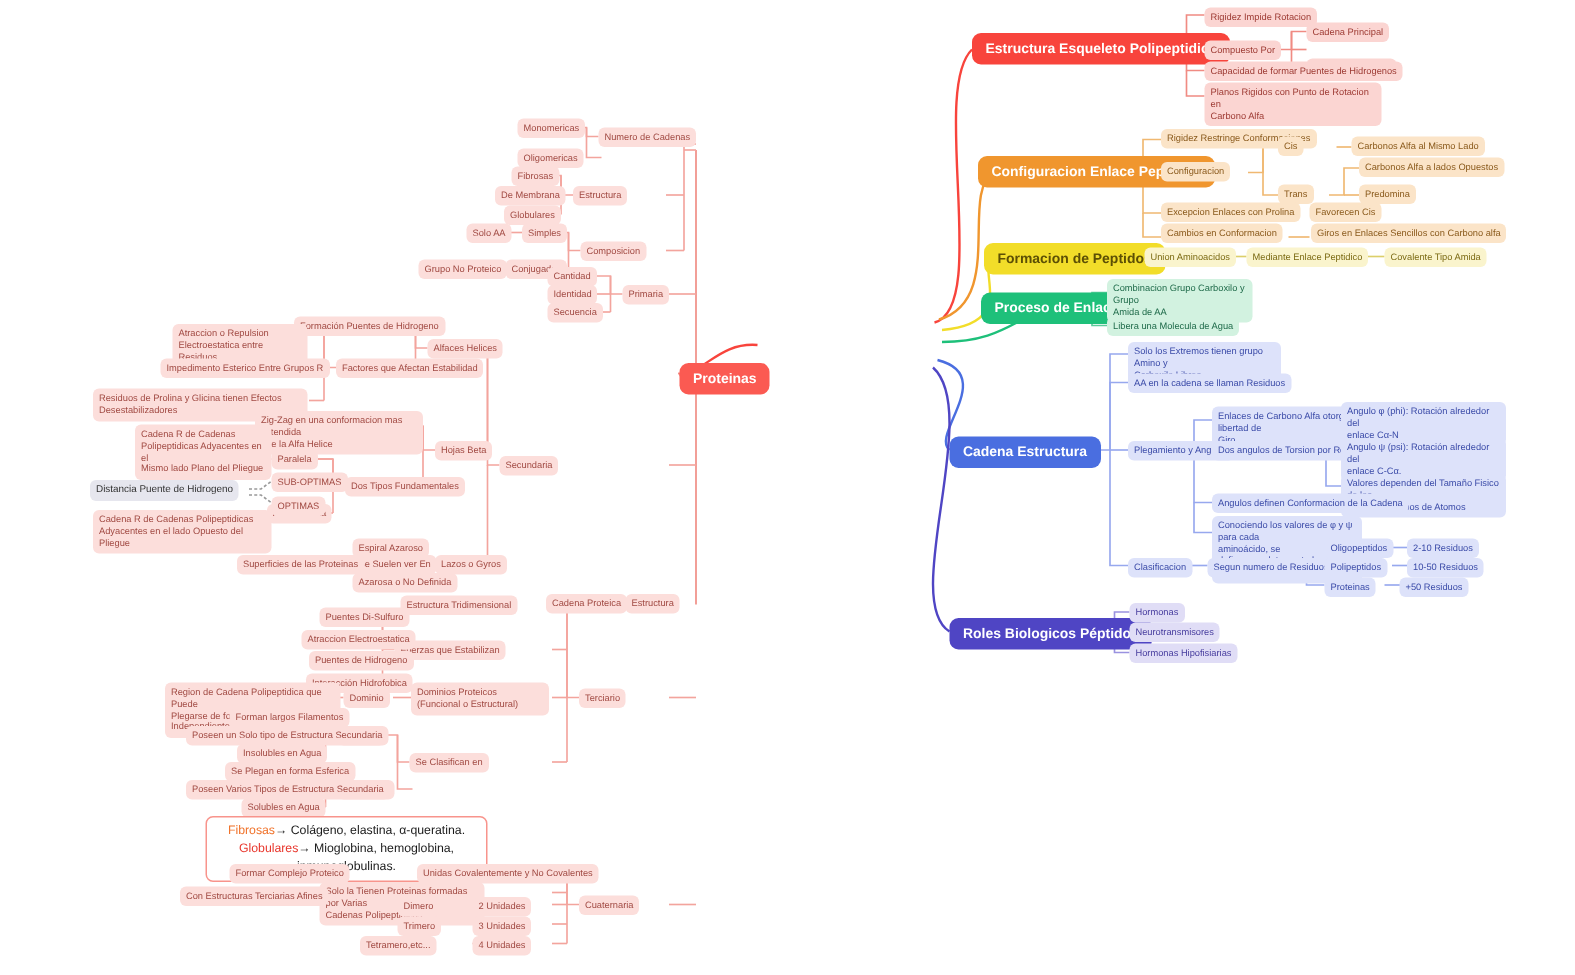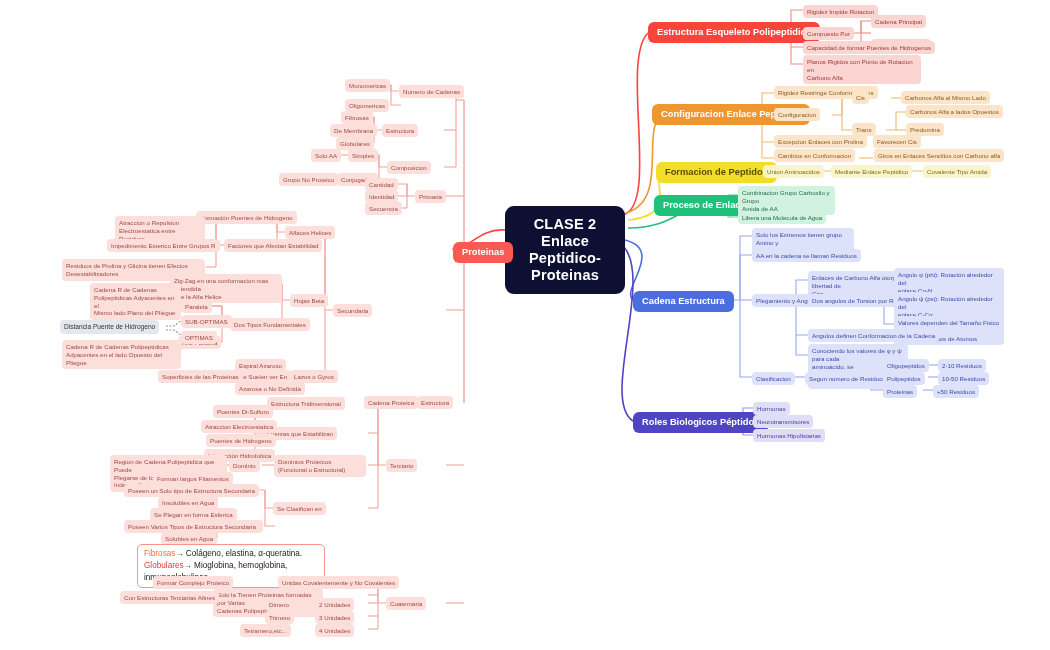--- a/index.html
+++ b/index.html
@@ -46,21 +46,21 @@
   .sb.greenl {background:#d2f2e0;color:#1f6b4a;}
   .sb.bluel  {background:#dde2fa;color:#3b4ba8;}
   .sb.purplel{background:#e0ddf6;color:#463c9e;}
   .sb.grey   {background:#e6e6ee;color:#333;font-size:6.6px;}
 
   .sb.two{line-height:1.25;}
   .txtnote{
     position:absolute;box-sizing:border-box;
     border:1px solid #f8948c;border-radius:5px;
     background:#fff;padding:3px 6px;
-    font-size:8.2px;line-height:1.45;color:#1a1a1a;
+    font-size:8.2px;line-height:1.45;color:#1a1a1a;text-align:center;
   }
   .kw-fib{color:#f0722a;}
   .kw-glo{color:#e8362c;}
 </style>
 </head>
 <body>
 
 <div id="canvas">
 
   <svg class="links" viewBox="0 0 1050 650">
@@ -252,22 +252,20 @@
         <path d="M325,603 h-10"></path>
       </g>
 
       <g stroke="#999" stroke-dasharray="2,1.5">
         <path d="M166,326 h8 l8,-6"></path>
         <path d="M166,330 h8 l8,6"></path>
       </g>
     </g>
   </svg>
 
-  <div class="node n-root" style="left:505px;top:206px;width:120px;">CLASE 2 Enlace
-Peptidico-Proteinas</div>
 
   <div class="node b1 red" style="left:648px;top:22px;">Estructura Esqueleto Polipeptidico</div>
   <div class="node sb pink" style="left:803px;top:5px;">Rigidez Impide Rotacion</div>
   <div class="node sb pink" style="left:803px;top:27px;">Compuesto Por</div>
   <div class="node sb pink" style="left:871px;top:15px;">Cadena Principal</div>
   <div class="node sb pink" style="left:871px;top:39px;">Cadenas Laterales</div>
   <div class="node sb pink" style="left:803px;top:41px;">Capacidad de formar Puentes de Hidrogenos</div>
   <div class="node sb pink two" style="left:803px;top:55px;width:118px;">Planos Rigidos con Punto de Rotacion en
 Carbono Alfa</div>
 

